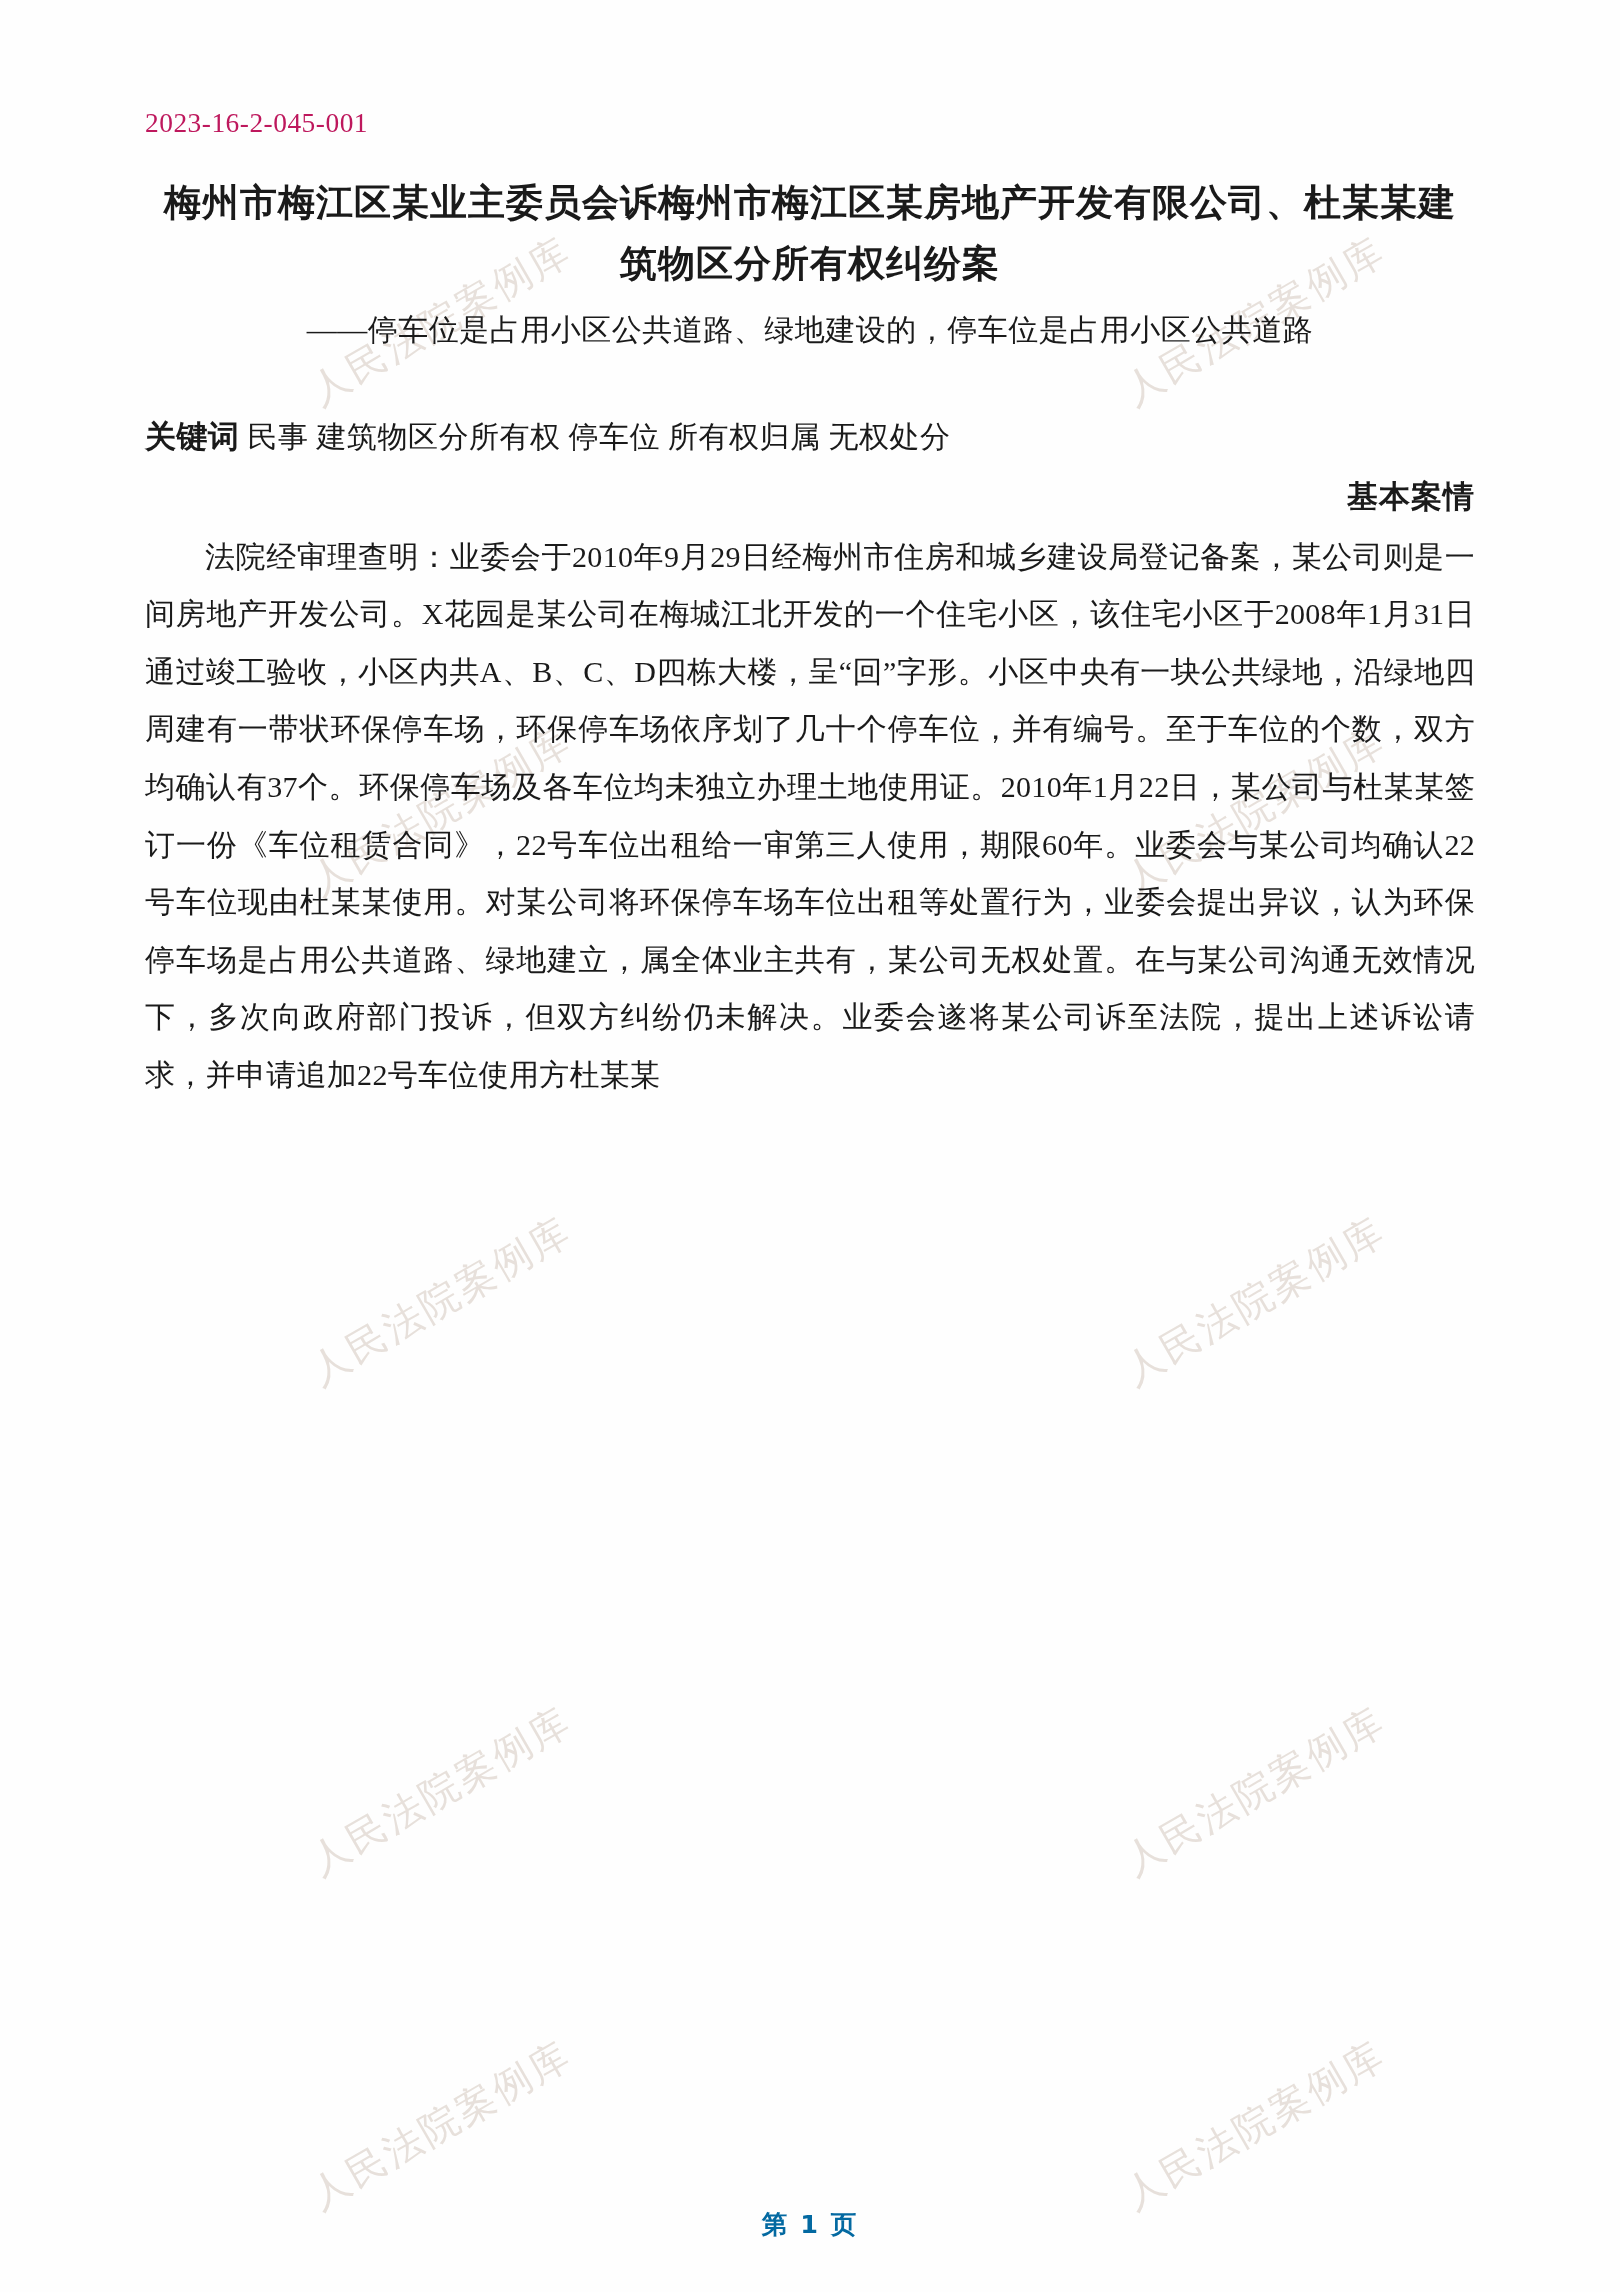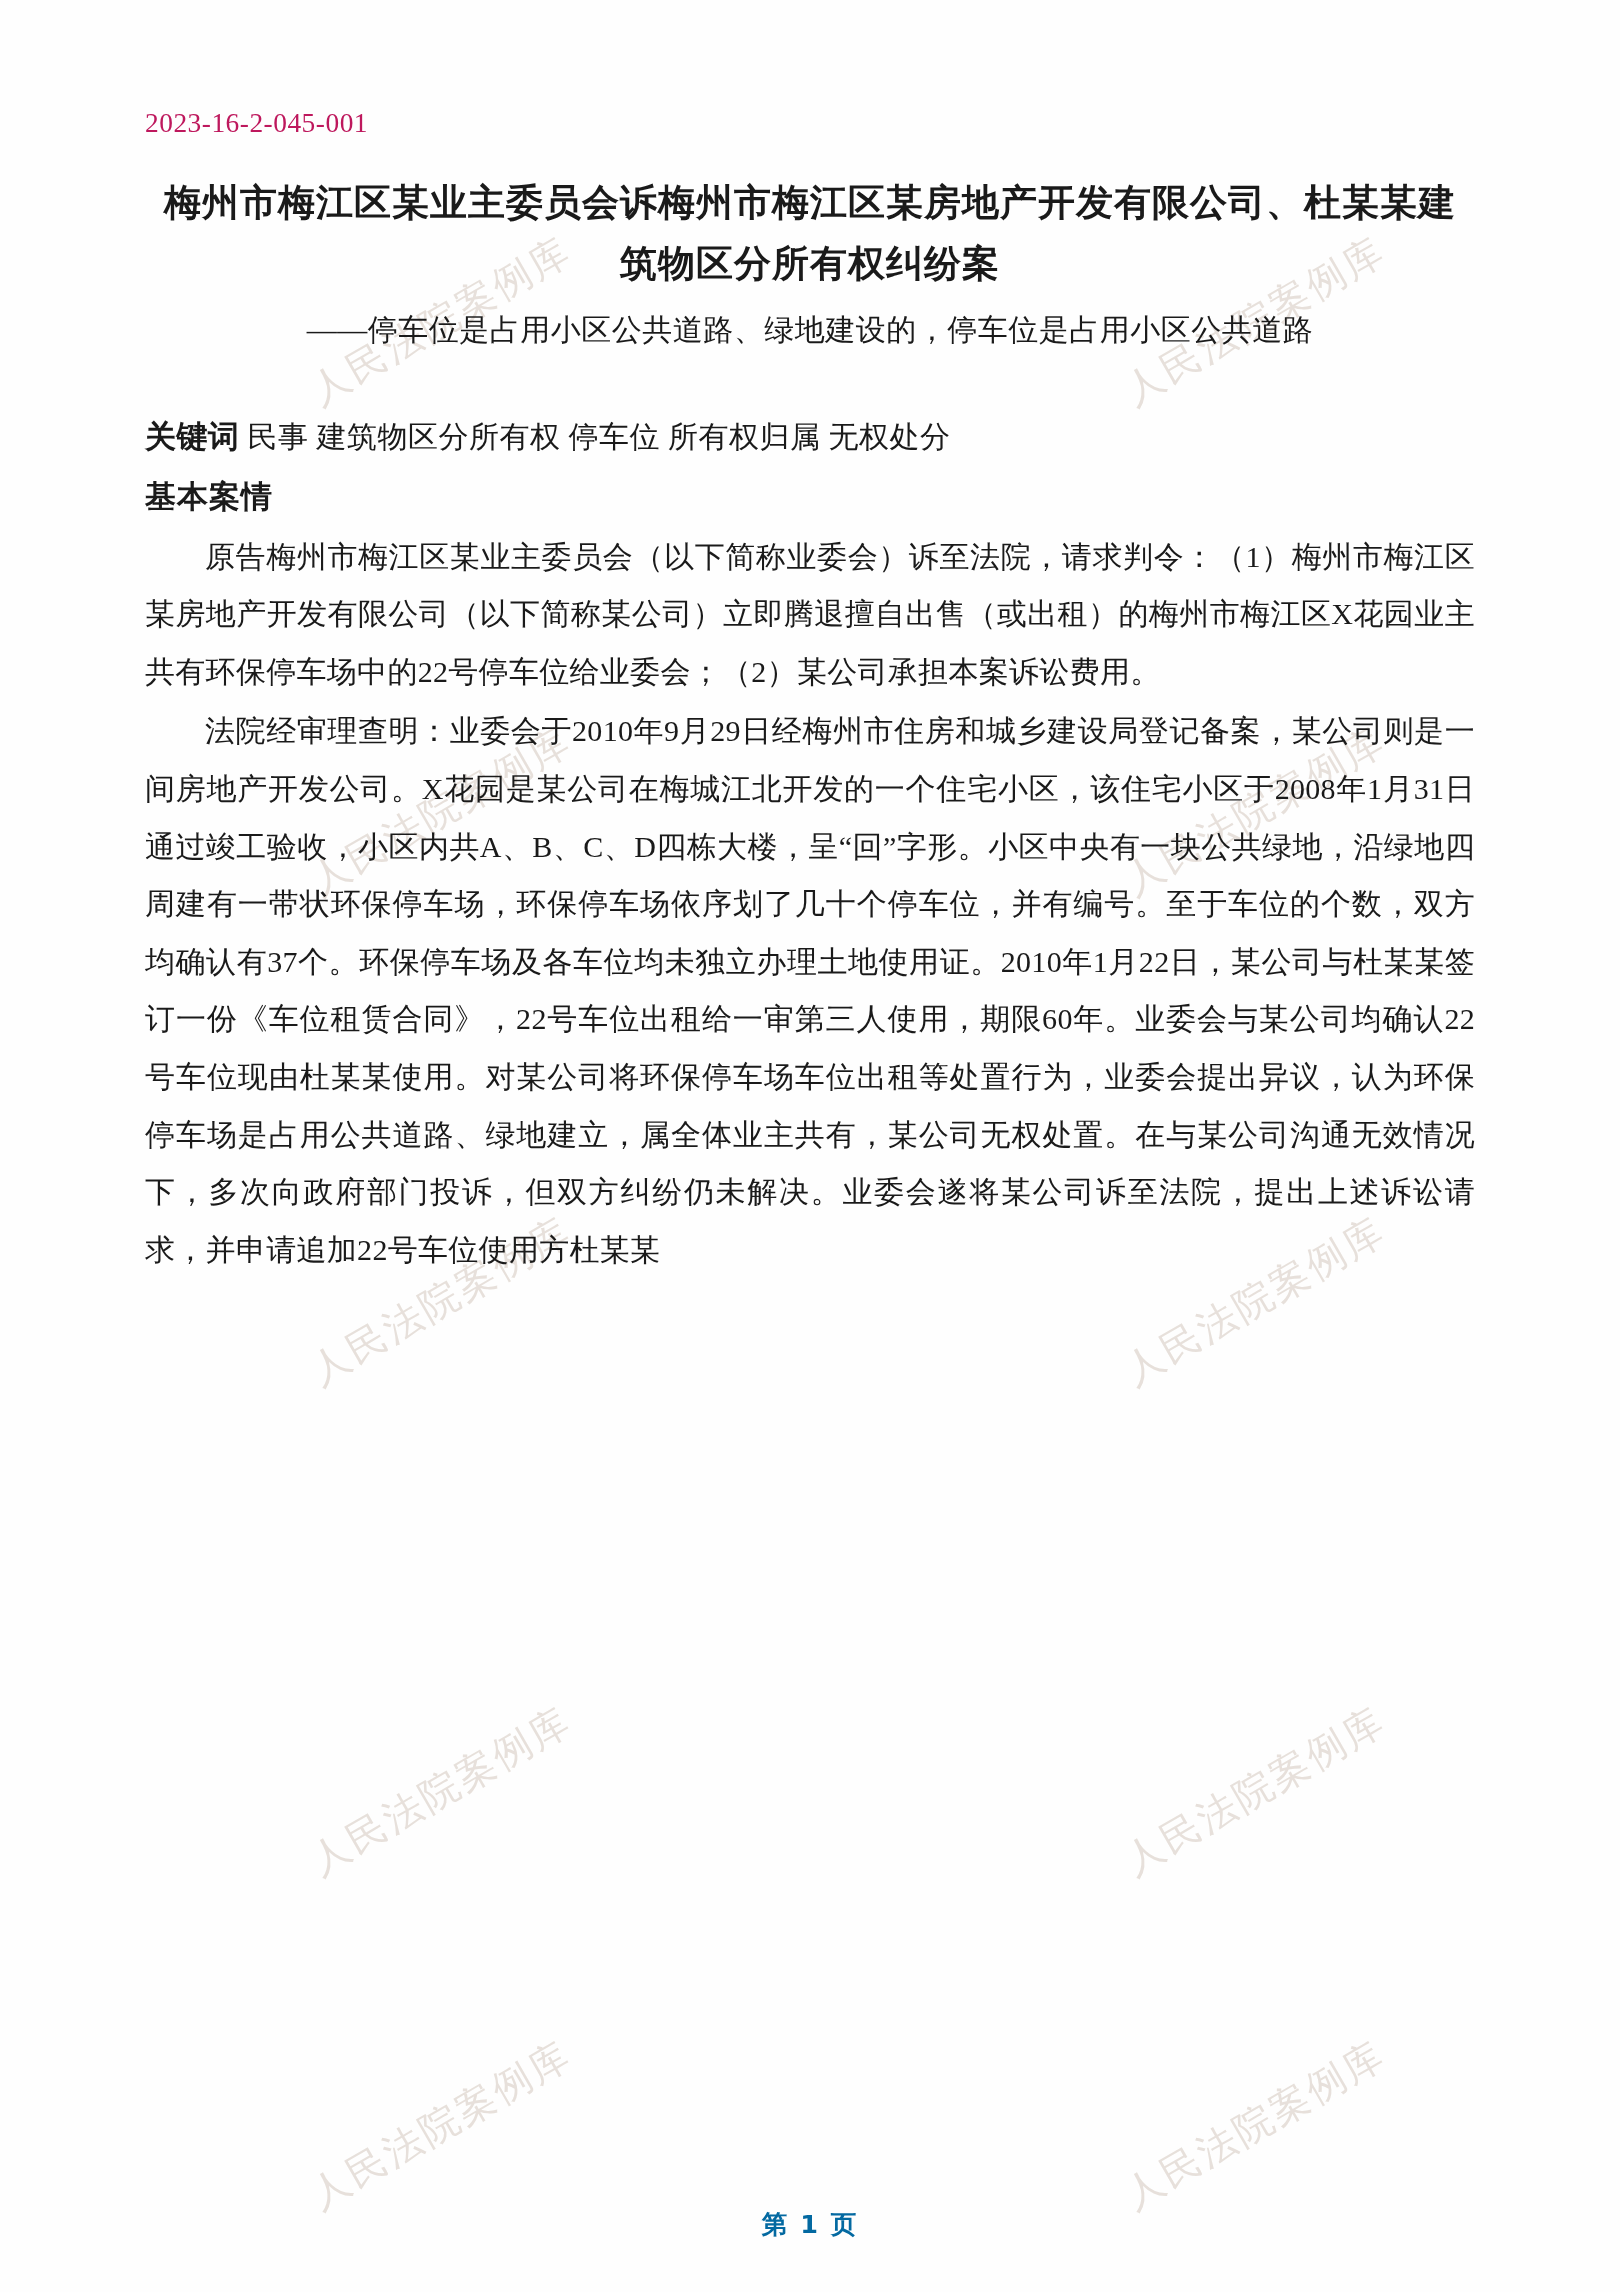--- a/index.html
+++ b/index.html
@@ -57,20 +57,21 @@
   .kw-line {
     font-size: 30px;
     line-height: 1.6;
     margin: 0 0 13.7px 0;
     letter-spacing: 0.5px;
   }
   .kw-label, .section-heading {
     font-family: "DejaVu Sans", "Liberation Sans", sans-serif;
     font-weight: bold;
     font-size: 31px;
+    text-align: right;
   }
   .section-heading {
     display: block;
     margin: 0 0 9.8px 0;
     letter-spacing: 1px;
   }
   .para {
     font-size: 30px;
     line-height: 1.92;
     text-align: justify;
@@ -132,21 +133,20 @@
 
     <div class="section-gap"></div>
 
     <div class="kw-line">
       <span class="kw-label">关键词</span>
       <span>民事  建筑物区分所有权  停车位  所有权归属  无权处分</span>
     </div>
 
     <span class="section-heading">基本案情</span>
 
-    <p class="para">原告梅州市梅江区某业主委员会（以下简称业委会）诉至法院，请求判令：（1）梅州市梅江区某房地产开发有限公司（以下简称某公司）立即腾退擅自出售（或出租）的梅州市梅江区X花园业主共有环保停车场中的22号停车位给业委会；（2）某公司承担本案诉讼费用。</p>
     <p class="para">法院经审理查明：业委会于2010年9月29日经梅州市住房和城乡建设局登记备案，某公司则是一间房地产开发公司。X花园是某公司在梅城江北开发的一个住宅小区，该住宅小区于2008年1月31日通过竣工验收，小区内共A、B、C、D四栋大楼，呈“回”字形。小区中央有一块公共绿地，沿绿地四周建有一带状环保停车场，环保停车场依序划了几十个停车位，并有编号。至于车位的个数，双方均确认有37个。环保停车场及各车位均未独立办理土地使用证。2010年1月22日，某公司与杜某某签订一份《车位租赁合同》，22号车位出租给一审第三人使用，期限60年。业委会与某公司均确认22号车位现由杜某某使用。对某公司将环保停车场车位出租等处置行为，业委会提出异议，认为环保停车场是占用公共道路、绿地建立，属全体业主共有，某公司无权处置。在与某公司沟通无效情况下，多次向政府部门投诉，但双方纠纷仍未解决。业委会遂将某公司诉至法院，提出上述诉讼请求，并申请追加22号车位使用方杜某某</p>
 
   </div>
 
   <div class="footer">第 1 页</div>
 
 </div>
 
 
 </body></html>

